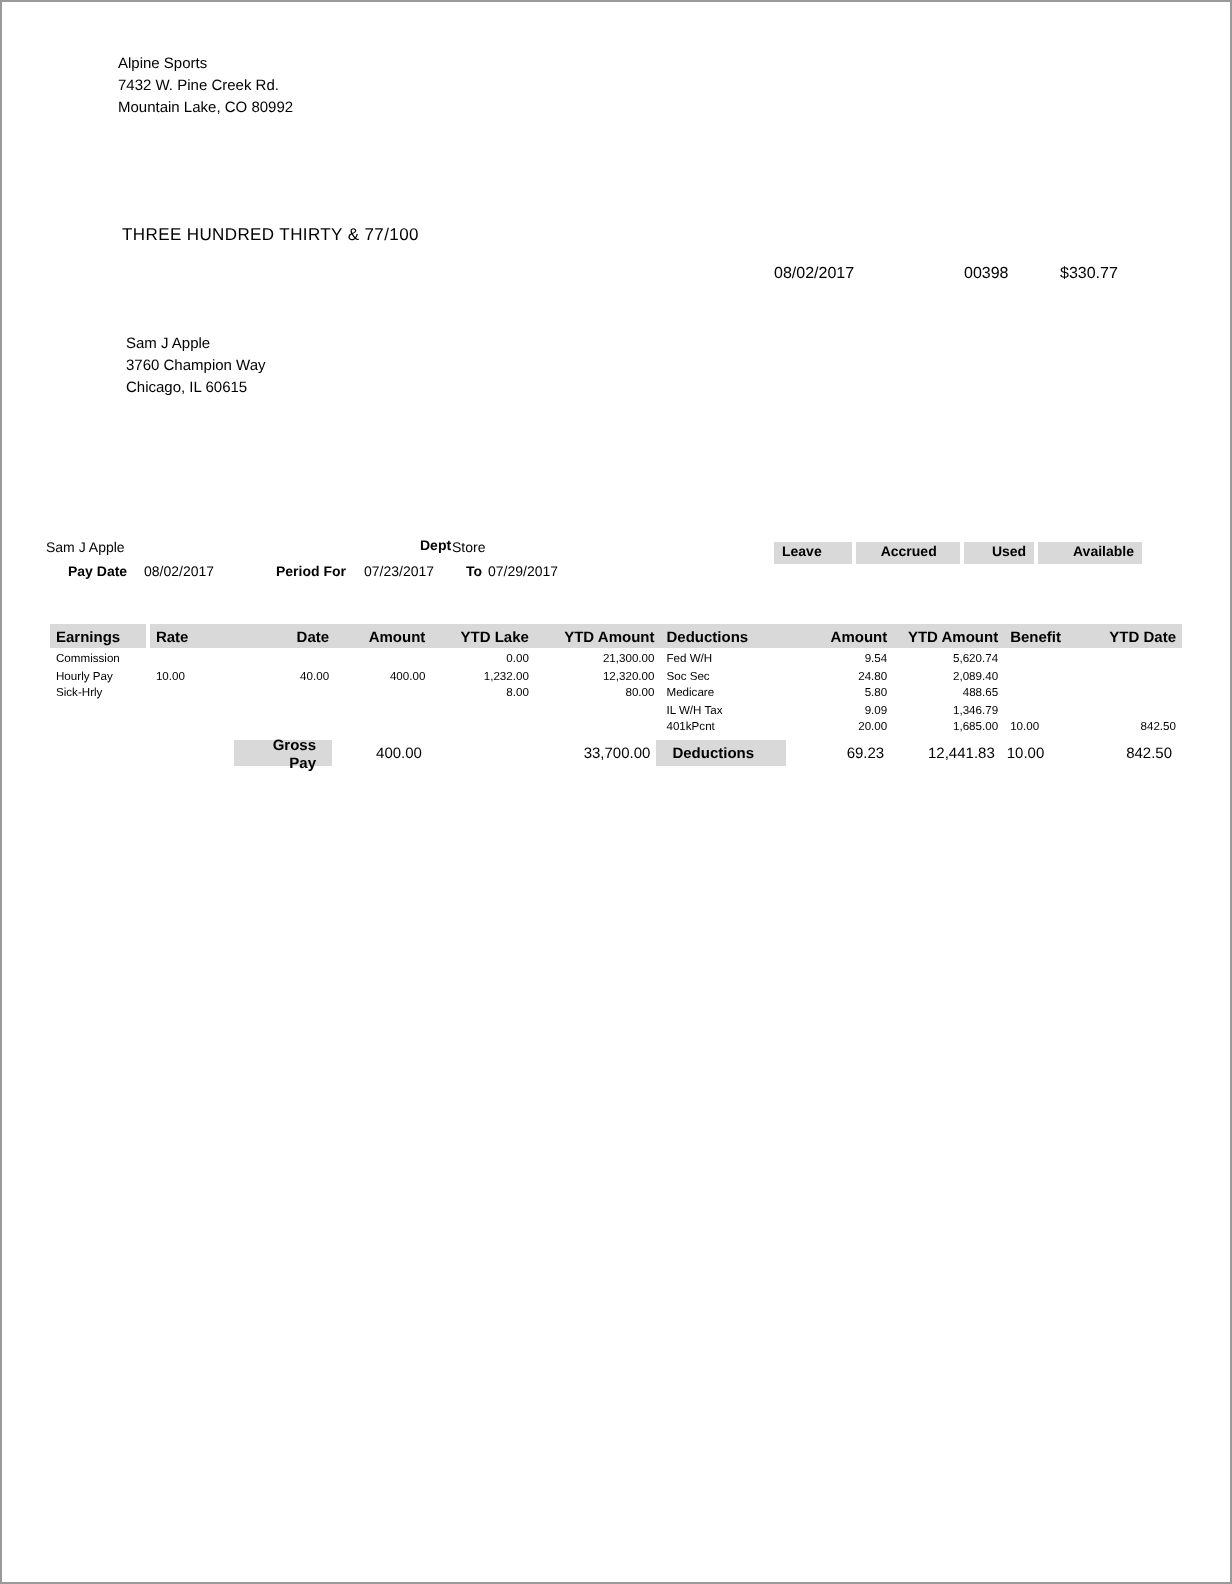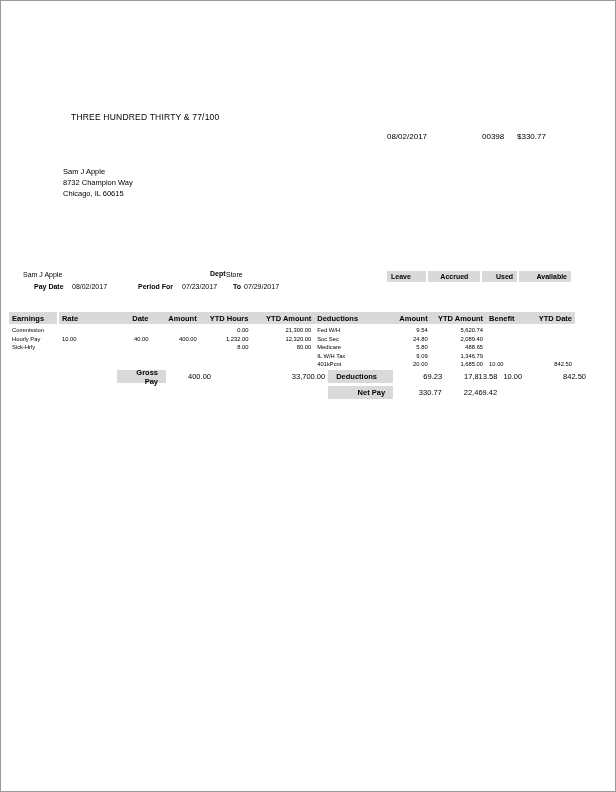--- a/index.html
+++ b/index.html
@@ -26,30 +26,30 @@
   
   .company {
     left: 58px;
     top: 25px;
     font-size: 7.5px;
     line-height: 11px;
   }
 
   
   .amount-words {
-    left: 70px;
+    left: 60px;
     top: 111px;
     font-size: 8.5px;
     letter-spacing: 0.2px;
   }
 
   
   .check-date  { left: 386px; top: 131px; font-size: 8px; }
   .check-num   { left: 481px; top: 131px; font-size: 8px; }
-  .check-amt   { left: 516px; top: 131px; font-size: 8px; }
+  .check-amt   { left: 529px; top: 131px; font-size: 8px; }
 
   
   .payee {
     left: 62px;
     top: 165px;
     font-size: 7.5px;
     line-height: 11px;
   }
 
   
@@ -80,21 +80,21 @@
     white-space: nowrap;
   }
   .leave-table td:last-child { border-right: none; }
   .lv-leave { width: 40px; }
   .lv-accrued { width: 56px; text-align: center; }
   .lv-used { width: 34px; text-align: right; }
   .lv-avail { width: 54px; text-align: right; }
 
   
   .grid {
-    left: 8px;
+    left: 24px;
     top: 311px;
     width: 566px;
   }
   .hdr-row {
     display: flex;
     background: #d9d9d9;
     font-weight: bold;
     font-size: 7.5px;
     height: 12px;
     align-items: center;
@@ -145,30 +145,35 @@
     padding: 0 8px;
     box-sizing: border-box;
   }
   .spacer { }
 </style>
 </head>
 <body>
 
 <div class="page">
 
+  <div class="abs company">
+    <div>Alpine Sports</div>
+    <div>7432 W. Pine Creek Rd.</div>
+    <div>Mountain Lake, CO  80992</div>
+  </div>
 
   <div class="abs amount-words">THREE HUNDRED THIRTY &amp; 77/100</div>
 
   <div class="abs check-date">08/02/2017</div>
   <div class="abs check-num">00398</div>
   <div class="abs check-amt">$330.77</div>
 
   <div class="abs payee">
     <div>Sam J Apple</div>
-    <div>8732 Champion Way</div>
+    <div>3760 Champion Way</div>
     <div>Chicago, IL  60615</div>
   </div>
 
   <div class="abs stub-name">Sam J Apple</div>
   <div class="abs stub-dept-label">Dept</div>
   <div class="abs stub-dept-value">Store</div>
 
   <div class="abs paydate-label">Pay Date</div>
   <div class="abs paydate-value">08/02/2017</div>
   <div class="abs periodfor-label">Period For</div>
@@ -188,21 +193,21 @@
     </table>
 
   <div class="abs grid">
 
     <div class="hdr-row">
       <div class="cell c-earn">Earnings</div>
       <div class="sep"></div>
       <div class="cell c-rate">Rate</div>
       <div class="cell c-hours">Date</div>
       <div class="cell c-amount">Amount</div>
-      <div class="cell c-ytdh">YTD Hours</div>
+      <div class="cell c-ytdh">YTD Lake</div>
       <div class="cell c-ytda">YTD Amount</div>
       <div class="cell c-ded">Deductions</div>
       <div class="cell c-damt">Amount</div>
       <div class="cell c-dytd">YTD Amount</div>
       <div class="cell c-ben">Benefit</div>
       <div class="cell c-bytd">YTD Date</div>
     </div>
 
     <div class="body-row" style="margin-top:2px;">
       <div class="cell c-earn">Commission</div>
@@ -285,34 +290,20 @@
     <div class="tot-row">
       <div class="cell c-earn spacer"></div>
       <div class="sep" style="background:transparent;"></div>
       <div class="cell c-rate spacer"></div>
       <div class="c-hours lbl-box">Gross Pay</div>
       <div class="cell c-amount">400.00</div>
       <div class="cell c-ytdh spacer"></div>
       <div class="cell c-ytda">33,700.00</div>
       <div class="c-ded lbl-box" style="justify-content:flex-start;">Deductions</div>
       <div class="cell c-damt">69.23</div>
-      <div class="cell c-dytd">17,813.58</div>
+      <div class="cell c-dytd">12,441.83</div>
       <div class="cell c-ben">10.00</div>
       <div class="cell c-bytd">842.50</div>
     </div>
 
-    <div class="tot-row" style="margin-top:3px;">
-      <div class="cell c-earn spacer"></div>
-      <div class="sep" style="background:transparent;"></div>
-      <div class="cell c-rate spacer"></div>
-      <div class="cell c-hours spacer"></div>
-      <div class="cell c-amount spacer"></div>
-      <div class="cell c-ytdh spacer"></div>
-      <div class="cell c-ytda spacer"></div>
-      <div class="c-ded lbl-box">Net Pay</div>
-      <div class="cell c-damt">330.77</div>
-      <div class="cell c-dytd">22,469.42</div>
-      <div class="cell c-ben spacer"></div>
-      <div class="cell c-bytd spacer"></div>
-    </div>
   </div>
 
 </div>
 
 </body></html>

